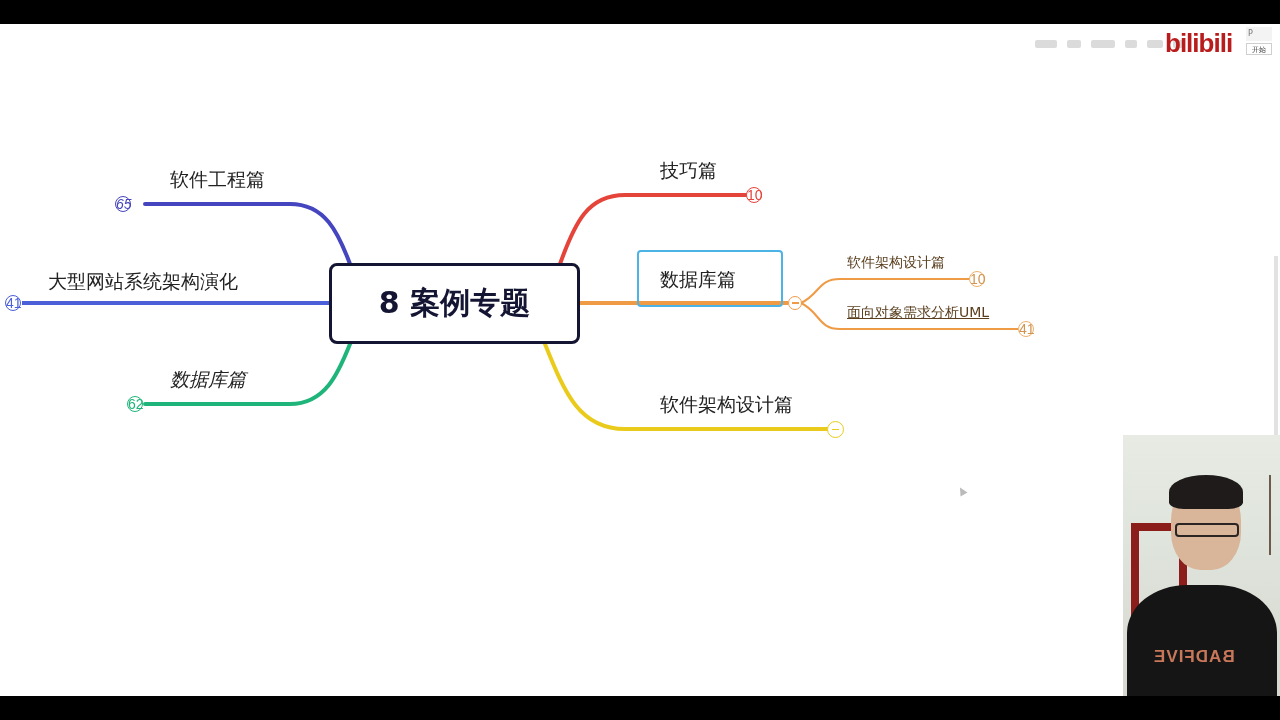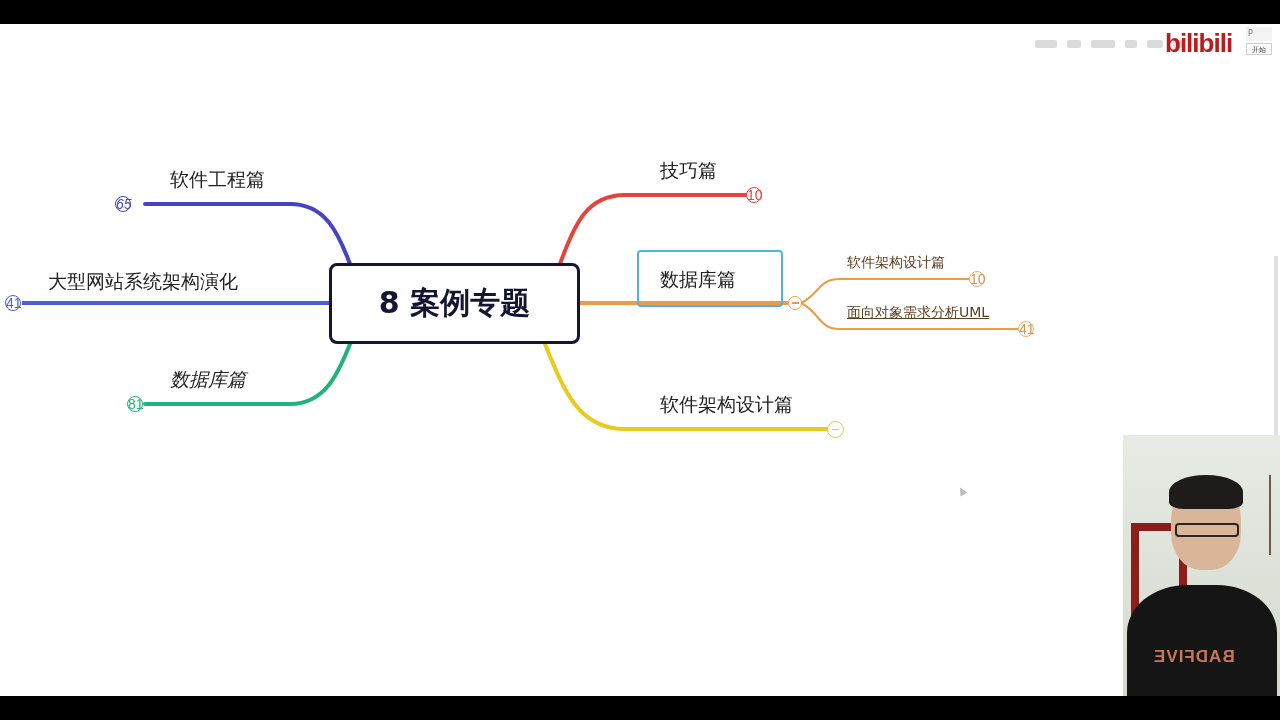--- a/index.html
+++ b/index.html
@@ -70,21 +70,21 @@
   <span>8 案例专题</span>
 </div>
 
 <div class="label" style="left:170px;top:168px;">软件工程篇</div>
 <div class="badge" style="left:115px;top:196px;border-color:#4545c0;color:#4545c0;font-style:italic;">65</div>
 
 <div class="label" style="left:48px;top:270px;">大型网站系统架构演化</div>
 <div class="badge" style="left:5px;top:295px;border-color:#4a5fd8;color:#4a5fd8;">41</div>
 
 <div class="label" style="left:170px;top:368px;font-style:italic;">数据库篇</div>
-<div class="badge" style="left:127px;top:396px;border-color:#1fb57a;color:#1fb57a;">81</div>
+<div class="badge" style="left:127px;top:396px;border-color:#1fb57a;color:#1fb57a;">62</div>
 
 <div class="label" style="left:660px;top:159px;">技巧篇</div>
 <div class="badge" style="left:746px;top:187px;border-color:#e5443a;color:#e5443a;">10</div>
 
 <div class="selected"></div>
 <div class="label" style="left:660px;top:268px;">数据库篇</div>
 <div class="collapse" style="left:788px;top:296px;border-color:#ef9a45;">
     <i style="background:#ef9a45;"></i>
   </div>
 

